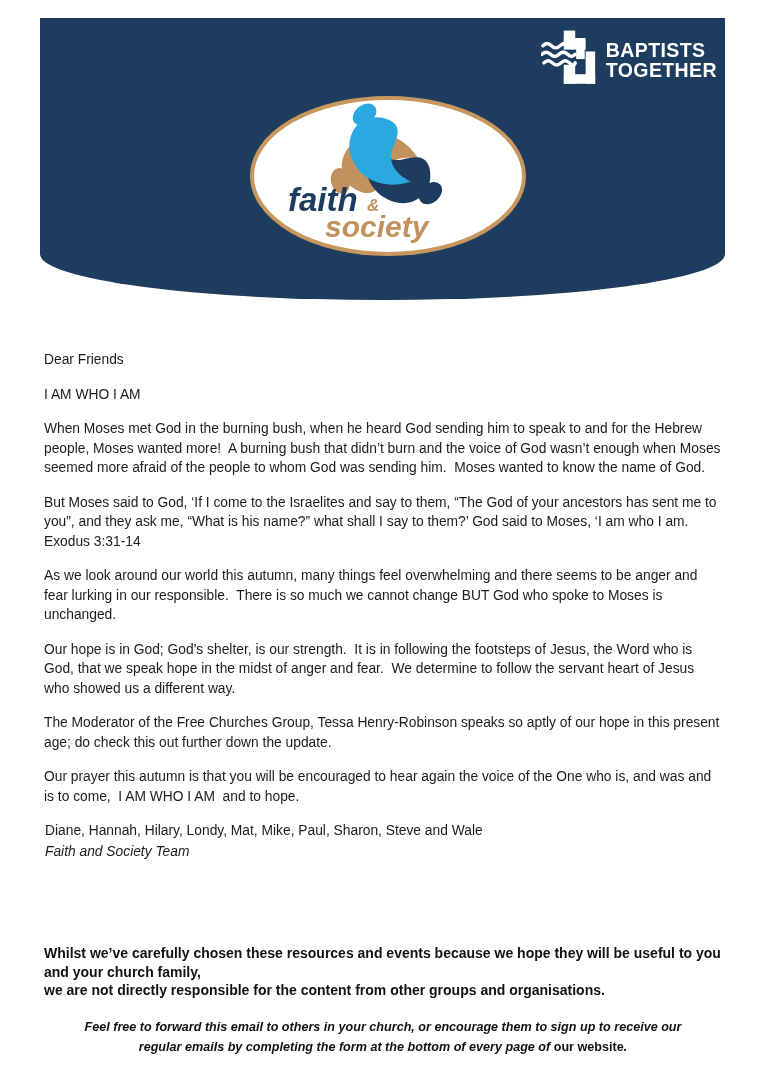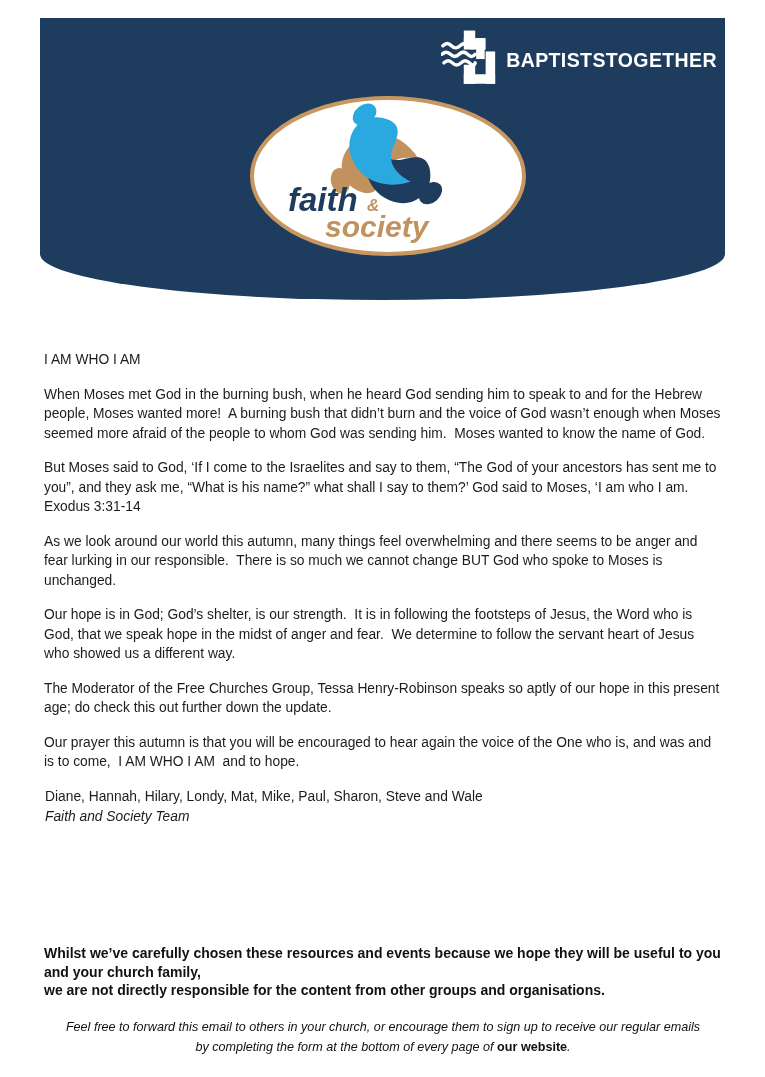--- a/index.html
+++ b/index.html
@@ -24,21 +24,21 @@
     border-radius: 0 0 50% 50% / 0 0 46px 46px;
   }
   .bt-logo {
     position: absolute;
     top: 12px;
     right: 8px;
     display: flex;
     align-items: center;
     gap: 8px;
   }
-  .bt-text { display: flex; }
+  .bt-text { display: flex; flex-direction: column; }
   .bt-text span {
     color: #ffffff;
     font-weight: bold;
     font-size: 19.5px;
     line-height: 20px;
     letter-spacing: 0.4px;
   }
   .fs-logo {
     position: absolute;
     left: 208px;
@@ -93,20 +93,21 @@
     white-space: pre-wrap;
   }
   .forward {
     margin: 17px auto 0 auto;
     max-width: 640px;
     text-align: center;
     font-style: italic;
     font-size: 12.6px;
     line-height: 20.5px;
     white-space: pre-wrap;
+    font-weight: bold;
   }
   .forward b { font-style: normal; }
 </style>
 </head>
 <body>
 
 <div class="page">
 
   <div class="banner">
 
@@ -152,20 +153,21 @@
         <text x="40" y="116" font-family="Liberation Sans, sans-serif" font-size="33" font-style="italic" font-weight="bold" fill="#1d3c5e">faith</text>
         <text x="119" y="116" font-family="Liberation Sans, sans-serif" font-size="17" font-style="italic" font-weight="bold" fill="#c2925e">&amp;</text>
         <text x="77" y="142" font-family="Liberation Sans, sans-serif" font-size="30" font-style="italic" font-weight="bold" fill="#c2925e">society</text>
       </svg>
     </div>
 
   </div>
 
 
   <div class="letter">
+    <p>Dear Friends</p>
     <p>I AM WHO I AM</p>
     <p>When Moses met God in the burning bush, when he heard God sending him to speak to and for the Hebrew people, Moses wanted more!  A burning bush that didn’t burn and the voice of God wasn’t enough when Moses seemed more afraid of the people to whom God was sending him.  Moses wanted to know the name of God.</p>
     <p>But Moses said to God, ‘If I come to the Israelites and say to them, “The God of your ancestors has sent me to you”, and they ask me, “What is his name?” what shall I say to them?’ God said to Moses, ‘I am who I am.   Exodus 3:31-14</p>
     <p>As we look around our world this autumn, many things feel overwhelming and there seems to be anger and fear lurking in our responsible.  There is so much we cannot change BUT God who spoke to Moses is unchanged.</p>
     <p>Our hope is in God; God’s shelter, is our strength.  It is in following the footsteps of Jesus, the Word who is God, that we speak hope in the midst of anger and fear.  We determine to follow the servant heart of Jesus who showed us a different way.</p>
     <p>The Moderator of the Free Churches Group, Tessa Henry-Robinson speaks so aptly of our hope in this present age; do check this out further down the update.</p>
     <p>Our prayer this autumn is that you will be encouraged to hear again the voice of the One who is, and was and is to come,  I AM WHO I AM  and to hope.</p>
     <p class="sig">Diane, Hannah, Hilary, Londy, Mat, Mike, Paul, Sharon, Steve and Wale</p>
     <p class="sig team">Faith and Society Team</p>
   </div>

